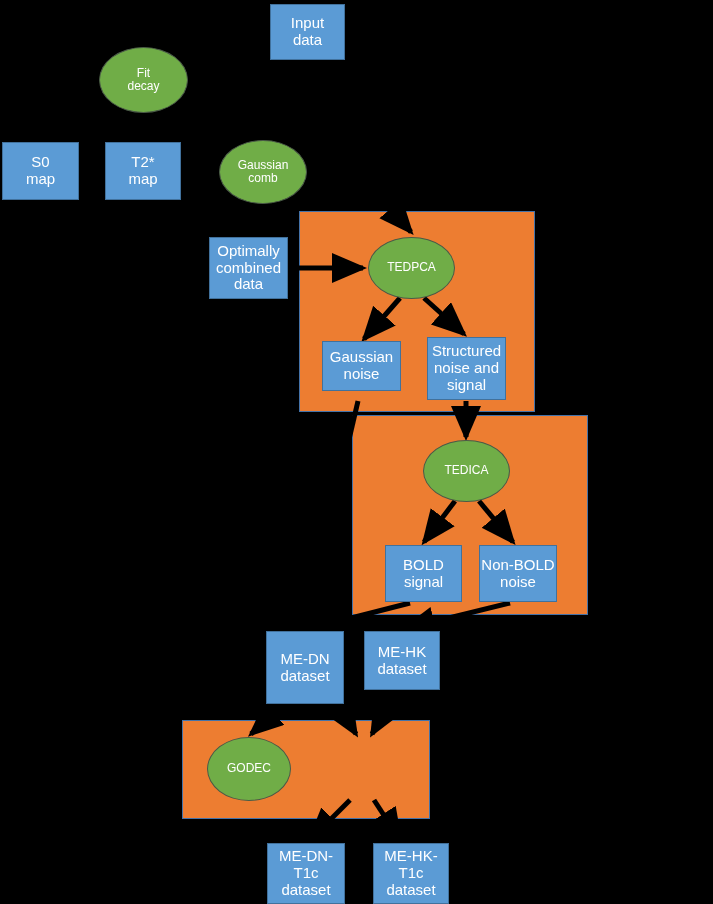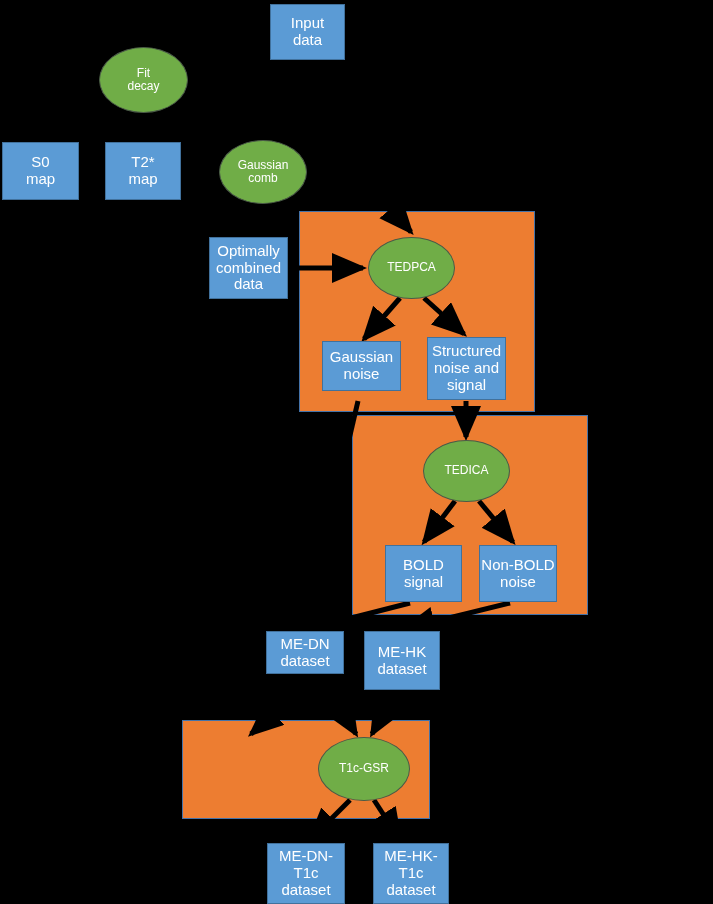--- a/index.html
+++ b/index.html
@@ -102,28 +102,28 @@
 signal</div>
 
   <div class="node ellipse" style="left:423px;top:440px;width:87px;height:62px;">TEDICA</div>
 
   <div class="node box" style="left:385px;top:545px;width:77px;height:57px;">BOLD
 signal</div>
 
   <div class="node box" style="left:479px;top:545px;width:78px;height:57px;">Non-BOLD
 noise</div>
 
-  <div class="node box" style="left:266px;top:631px;width:78px;height:43px;">ME-DN
+  <div class="node box" style="left:266px;top:631px;width:78px;height:73px;">ME-DN
 dataset</div>
 
   <div class="node box" style="left:364px;top:631px;width:76px;height:59px;">ME-HK
 dataset</div>
 
+  <div class="node ellipse" style="left:207px;top:737px;width:84px;height:64px;">GODEC</div>
 
-  <div class="node ellipse" style="left:318px;top:737px;width:92px;height:64px;">T1c-GSR</div>
 
   <div class="node box" style="left:267px;top:843px;width:78px;height:61px;">ME-DN-
 T1c
 dataset</div>
 
   <div class="node box" style="left:365px;top:843px;width:76px;height:61px;margin-left:8px;">ME-HK-
 T1c
 dataset</div>
 
 </div>

